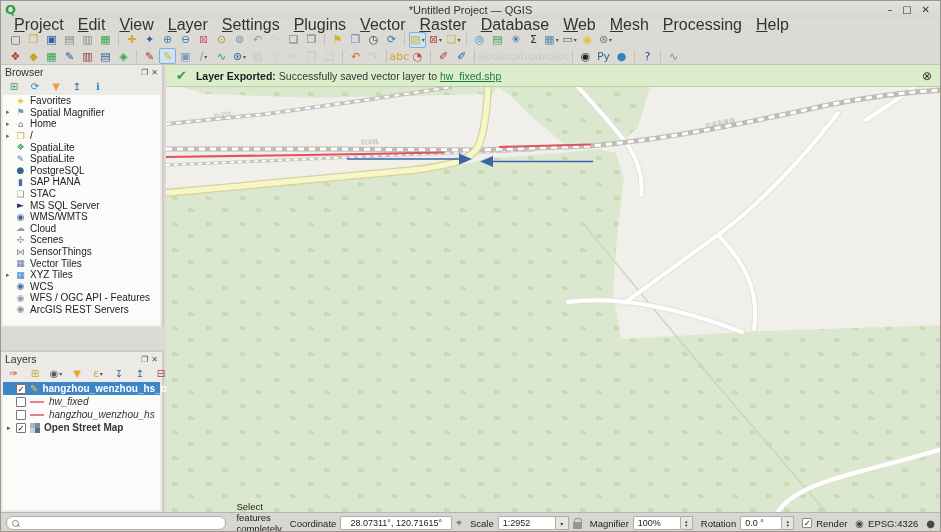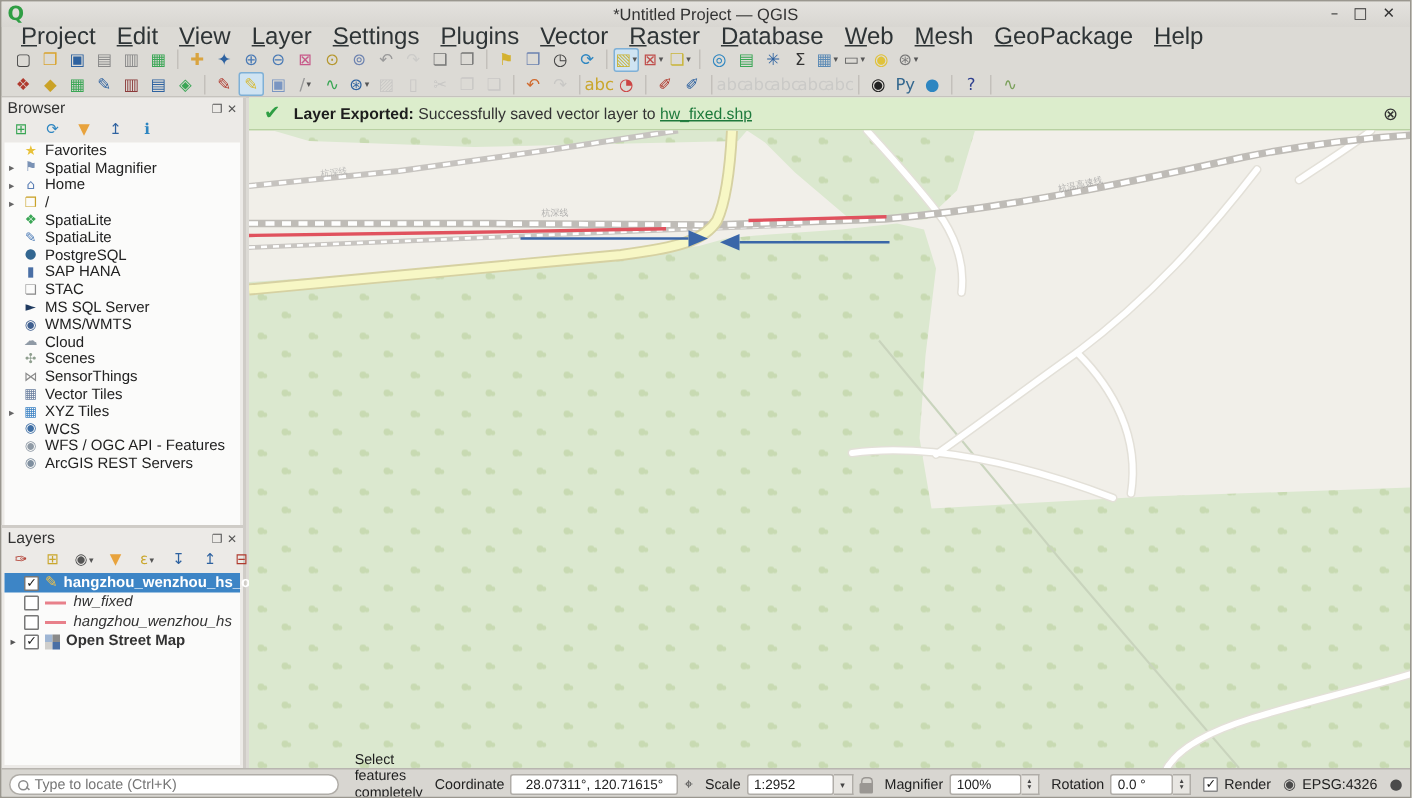--- a/index.html
+++ b/index.html
@@ -35,21 +35,21 @@
   .tb-btn { width:17px; height:16px; display:inline-flex; align-items:center; justify-content:center;
     border-radius:2px; border:1px solid transparent; flex:none; }
   .tb-btn .tb-glyph { font-family:"DejaVu Sans",sans-serif; font-size:11px; line-height:1; }
   .tb-btn.active { background:#cfe3f2; border-color:#7fb0d6; }
   .tb-btn.disabled { opacity:.55; }
   .tb-btn.dd::after { content:"▾"; font-size:6px; color:#555; margin-left:1px; font-family:"DejaVu Sans",sans-serif; }
   .tb-sep { width:1px; height:13px; background:#c3c0bb; margin:0 3px; flex:none; }
 
   
   .panel { position:absolute; left:0; width:163px; background:#eceae7; border-right:2px solid #cfccc7; }
-  #browser-panel { top:64px; height:330px; }
+  #browser-panel { top:64px; height:262px; }
   #layers-panel { top:349px; height:162px; border-top:2px solid #cfccc7; }
   .panel-header { height:14px; display:flex; align-items:center; padding:0 4px; }
   .panel-title { font-size:10.5px; color:#333; }
   .panel-btns { margin-left:auto; display:flex; gap:3px; }
   .panel-btns span { font-family:"DejaVu Sans",sans-serif; font-size:8px; color:#555; }
   .panel-toolbar { height:15px; display:flex; align-items:center; gap:7px; padding:0 6px; }
   .panel-toolbar .tb-btn { width:14px; height:14px; }
   .panel-toolbar .tb-glyph { font-size:10px; }
   .tree { background:#fbfbfa; position:absolute; top:30px; bottom:2px; left:2px; right:2px; overflow:hidden; }
   .tree-item { display:flex; align-items:center; height:11.6px; padding-left:3px; }
@@ -125,21 +125,21 @@
     <span class="menu-item"><span>Edit</span></span>
     <span class="menu-item"><span>View</span></span>
     <span class="menu-item"><span>Layer</span></span>
     <span class="menu-item"><span>Settings</span></span>
     <span class="menu-item"><span>Plugins</span></span>
     <span class="menu-item"><span>Vector</span></span>
     <span class="menu-item"><span>Raster</span></span>
     <span class="menu-item"><span>Database</span></span>
     <span class="menu-item"><span>Web</span></span>
     <span class="menu-item"><span>Mesh</span></span>
-    <span class="menu-item"><span>GeoPackage</span></span>
+    <span class="menu-item"><span>Processing</span></span>
     <span class="menu-item"><span>Help</span></span>
   </div>
 
 <div id="toolbar1" class="toolbar">
 
 <span class="tb-btn">
       <span class="tb-glyph" style="color: rgb(74, 74, 74);">▢</span>
     </span>
     <span class="tb-btn">
       <span class="tb-glyph" style="color: rgb(217, 164, 48);">❒</span>
@@ -624,21 +624,20 @@
 
     <text x="195" y="57" font-size="6" fill="#9a9a9a" opacity="0.75" transform="rotate(-1 195 57)">杭深线</text>
     <text x="540" y="41" font-size="6" fill="#9a9a9a" opacity="0.75" transform="rotate(-12 540 41)">杭温高速线</text>
     <text x="48" y="31" font-size="6" fill="#a8a8a8" opacity="0.7" transform="rotate(-7 48 31)">杭深线</text>
   </svg>
 </div>
 
 <div id="statusbar">
   <div id="locate-box">
     <span class="search-glass"></span>
-    <input readonly="" placeholder="Type to locate (Ctrl+K)" style="">
   </div>
   <span id="status-msg">Select features completely within</span>
 
   <span class="sb-group">
     <span class="sb-label">Coordinate</span>
     <span class="sb-input" style="width:112px">28.07311°, 120.71615°</span>
     <span class="sb-icon glyph">⌖</span>
   </span>
 
   <span class="sb-group">

